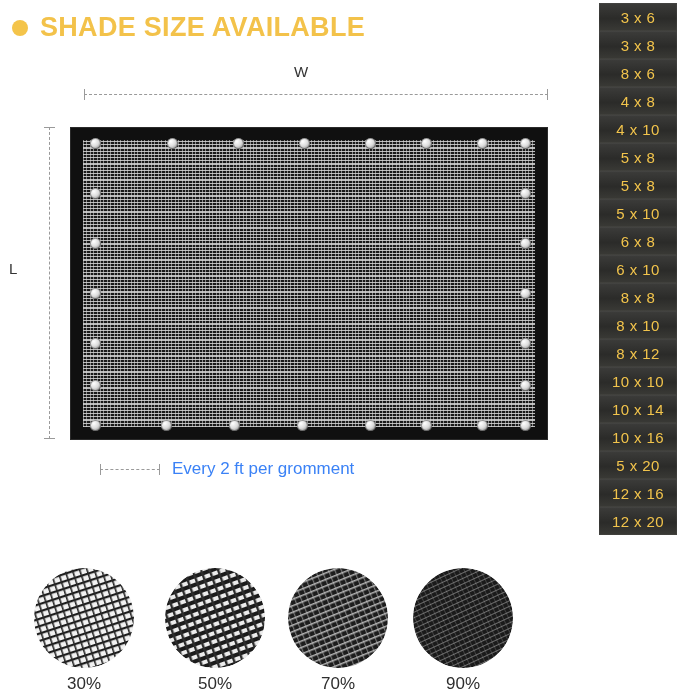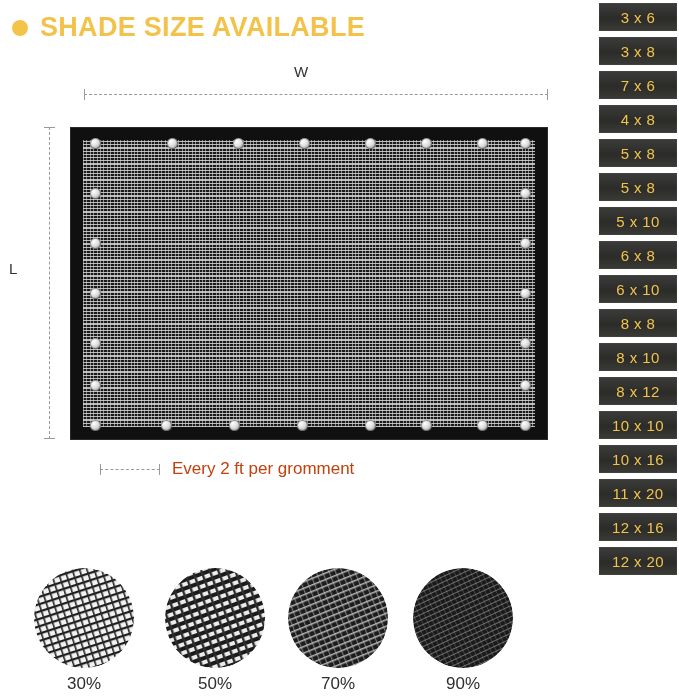--- a/index.html
+++ b/index.html
@@ -189,21 +189,21 @@
   .spacing-note .seg .cap-r {
     position: absolute;
     top: 0;
     height: 11px;
     border-left: 1px solid #9a9a9a;
   }
   .spacing-note .seg .cap-l { left: 0; }
   .spacing-note .seg .cap-r { left: 59px; }
   .spacing-note .txt {
     font-size: 17px;
-    color: #c2410c;
+    color: #3b82f6;
   }
 
   
   .swatches {
     position: absolute;
     left: 0;
     top: 568px;
     width: 597px;
     height: 138px;
   }
@@ -232,21 +232,21 @@
 
   
   .size-list {
     position: absolute;
     right: 0;
     top: 0;
     width: 82px;
     height: 698px;
     display: flex;
     flex-direction: column;
-    gap: 6px;
+    gap: 0;
     padding: 3px 0 0 0;
     box-sizing: border-box;
   }
   .size-chip {
     height: 28px;
     margin: 0 2px;
     background: linear-gradient(180deg, #3c3c3a 0%, #2b2b29 55%, #3a3a36 100%);
     color: #f2c44c;
     font-size: 15px;
     display: flex;
@@ -415,30 +415,32 @@
           </svg>
         </span>
         <div class="pct">90%</div>
       </div>
     </div>
   </div>
 
   <div class="size-list">
     <div class="size-chip">3 x 6</div>
     <div class="size-chip">3 x 8</div>
-    <div class="size-chip">7 x 6</div>
+    <div class="size-chip">8 x 6</div>
     <div class="size-chip">4 x 8</div>
+    <div class="size-chip">4 x 10</div>
     <div class="size-chip">5 x 8</div>
     <div class="size-chip">5 x 8</div>
     <div class="size-chip">5 x 10</div>
     <div class="size-chip">6 x 8</div>
     <div class="size-chip">6 x 10</div>
     <div class="size-chip">8 x 8</div>
     <div class="size-chip">8 x 10</div>
     <div class="size-chip">8 x 12</div>
     <div class="size-chip">10 x 10</div>
+    <div class="size-chip">10 x 14</div>
     <div class="size-chip">10 x 16</div>
-    <div class="size-chip">11 x 20</div>
+    <div class="size-chip">5 x 20</div>
     <div class="size-chip">12 x 16</div>
     <div class="size-chip">12 x 20</div>
   </div>
 
 </div>
 
 </body></html>

